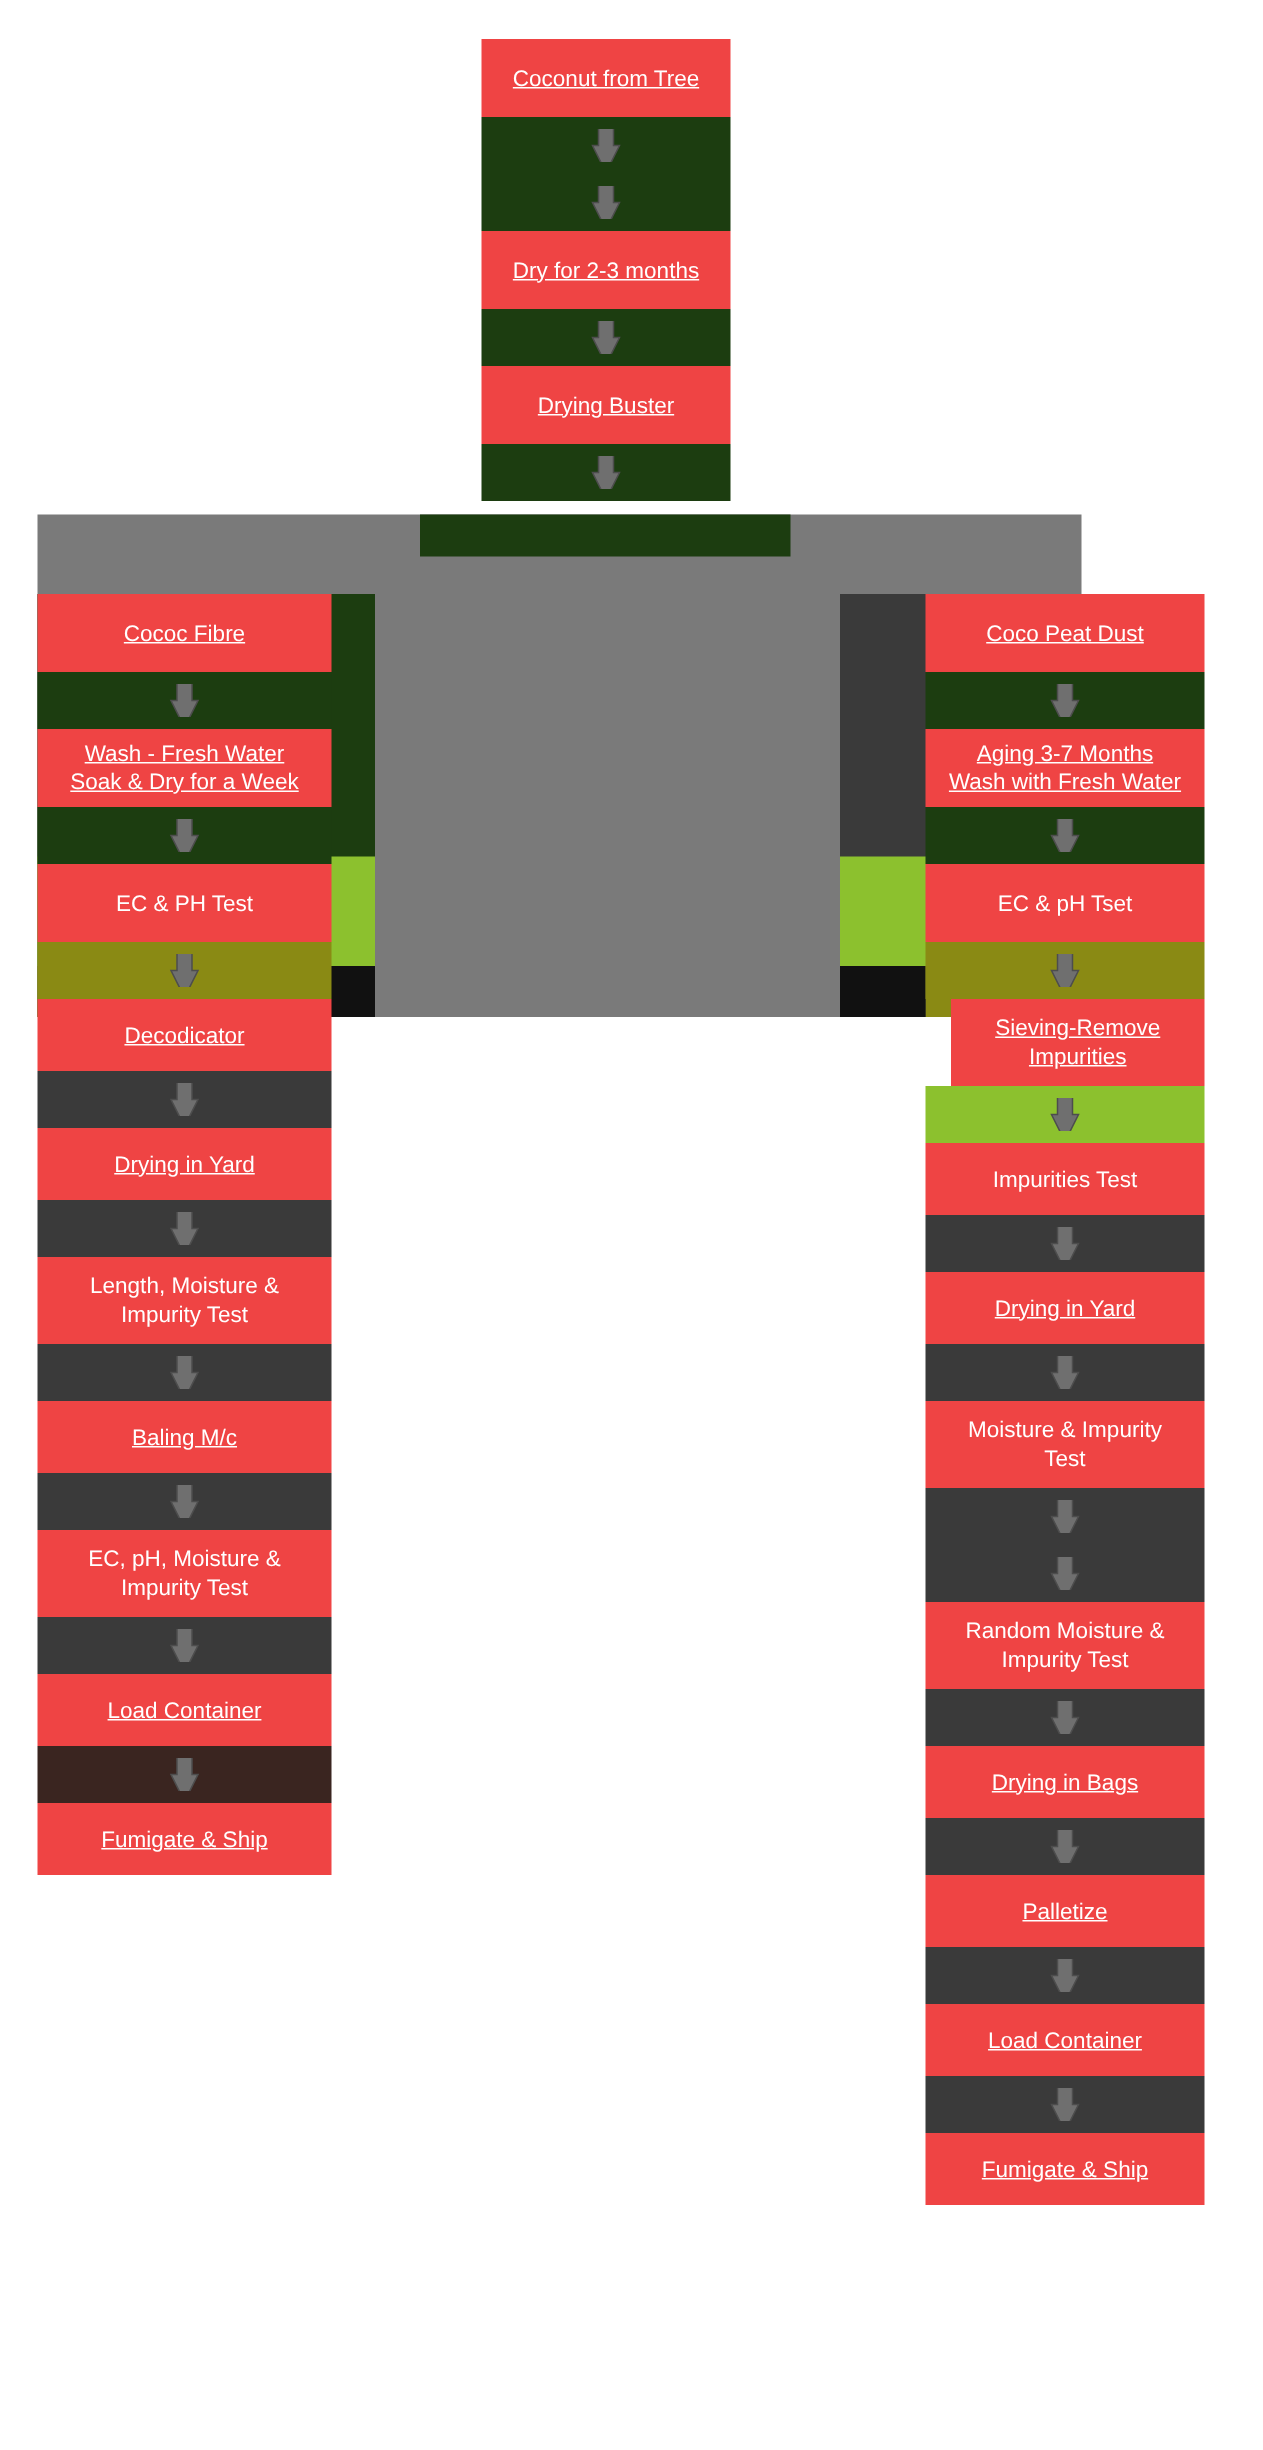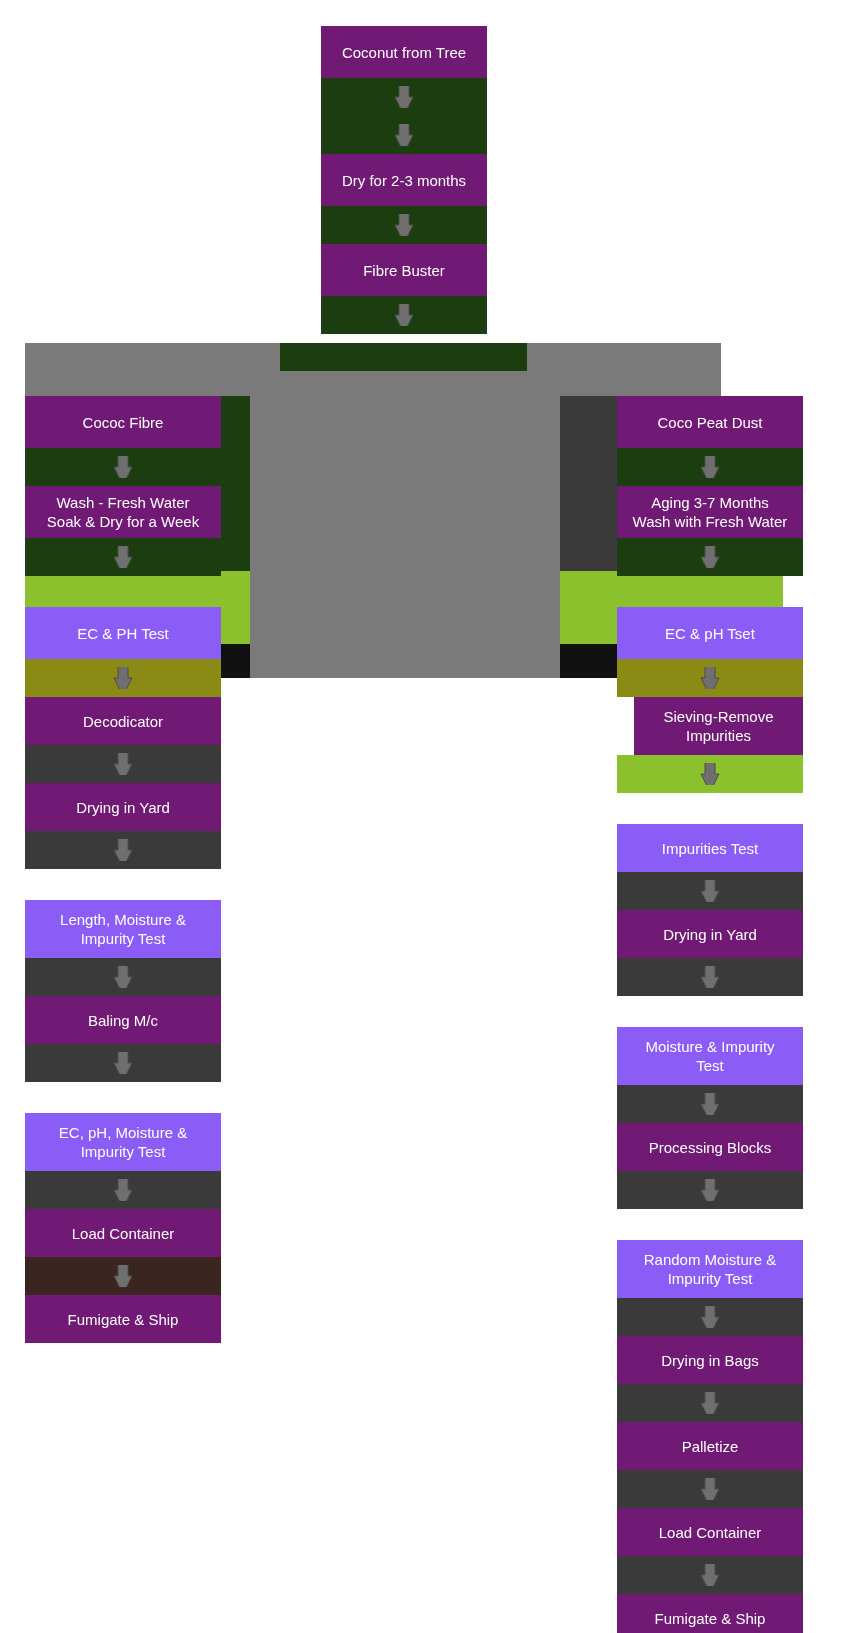--- a/index.html
+++ b/index.html
@@ -34,22 +34,22 @@
     box-sizing: border-box;
     display: flex;
     align-items: center;
     justify-content: center;
     text-align: center;
     color: #ffffff;
     font-size: 15px;
     line-height: 19px;
     padding: 6px 8px;
   }
-  .node.dark { background: #701a75; }
-  .node.green { background: #8b5cf6; margin-top: 31px; }
+  .node.dark { background: #ef4444; text-decoration: underline; }
+  .node.green { background: #ef4444; }
   .arrowbox {
     box-sizing: border-box;
     display: flex;
     align-items: center;
     justify-content: center;
   }
   .arrowbox.dark { background: #1c3d10; }
   .arrowbox.green { background: #8cc12e; }
   .arrowbox.darkgray { background: #3a3a3a; }
   .arrowbox.darkred { background: #3a2520; }
@@ -137,21 +137,21 @@
         <svg class="arrow-glyph" viewBox="0 0 42 22" xmlns="http://www.w3.org/2000/svg">
           <path d="M3 6 L21 6 L21 2 L39 11 L21 20 L21 16 L3 16 Z" fill="#6f6f6f" stroke="#4d4d4d" stroke-width="1" transform="rotate(90 21 11)"></path>
         </svg>
       </div>
       <div class="node dark" style="height: 52px; white-space: pre-line;">Dry for 2-3 months</div>
       <div class="arrowbox dark" style="height: 38px;">
         <svg class="arrow-glyph" viewBox="0 0 42 22" xmlns="http://www.w3.org/2000/svg">
           <path d="M3 6 L21 6 L21 2 L39 11 L21 20 L21 16 L3 16 Z" fill="#6f6f6f" stroke="#4d4d4d" stroke-width="1" transform="rotate(90 21 11)"></path>
         </svg>
       </div>
-      <div class="node dark" style="height: 52px; white-space: pre-line;">Fibre Buster</div>
+      <div class="node dark" style="height: 52px; white-space: pre-line;">Drying Buster</div>
       <div class="arrowbox dark" style="height: 38px;">
         <svg class="arrow-glyph" viewBox="0 0 42 22" xmlns="http://www.w3.org/2000/svg">
           <path d="M3 6 L21 6 L21 2 L39 11 L21 20 L21 16 L3 16 Z" fill="#6f6f6f" stroke="#4d4d4d" stroke-width="1" transform="rotate(90 21 11)"></path>
         </svg>
       </div>
     </div>
   <div class="col" id="col-left">
       <div class="node dark" style="height: 52px; white-space: pre-line;">Cococ Fibre</div>
       <div class="arrowbox dark" style="height: 38px;">
         <svg class="arrow-glyph" viewBox="0 0 42 22" xmlns="http://www.w3.org/2000/svg">
@@ -250,21 +250,20 @@
           <path d="M3 6 L21 6 L21 2 L39 11 L21 20 L21 16 L3 16 Z" fill="#6f6f6f" stroke="#4d4d4d" stroke-width="1" transform="rotate(90 21 11)"></path>
         </svg>
       </div>
       <div class="node green" style="height: 58px; white-space: pre-line;">Moisture &amp; Impurity
 Test</div>
       <div class="arrowbox darkgray" style="height: 38px;">
         <svg class="arrow-glyph" viewBox="0 0 42 22" xmlns="http://www.w3.org/2000/svg">
           <path d="M3 6 L21 6 L21 2 L39 11 L21 20 L21 16 L3 16 Z" fill="#6f6f6f" stroke="#4d4d4d" stroke-width="1" transform="rotate(90 21 11)"></path>
         </svg>
       </div>
-      <div class="node dark" style="height: 48px; white-space: pre-line;">Processing Blocks</div>
       <div class="arrowbox darkgray" style="height: 38px;">
         <svg class="arrow-glyph" viewBox="0 0 42 22" xmlns="http://www.w3.org/2000/svg">
           <path d="M3 6 L21 6 L21 2 L39 11 L21 20 L21 16 L3 16 Z" fill="#6f6f6f" stroke="#4d4d4d" stroke-width="1" transform="rotate(90 21 11)"></path>
         </svg>
       </div>
       <div class="node green" style="height: 58px; white-space: pre-line;">Random Moisture &amp;
 Impurity Test</div>
       <div class="arrowbox darkgray" style="height: 38px;">
         <svg class="arrow-glyph" viewBox="0 0 42 22" xmlns="http://www.w3.org/2000/svg">
           <path d="M3 6 L21 6 L21 2 L39 11 L21 20 L21 16 L3 16 Z" fill="#6f6f6f" stroke="#4d4d4d" stroke-width="1" transform="rotate(90 21 11)"></path>

